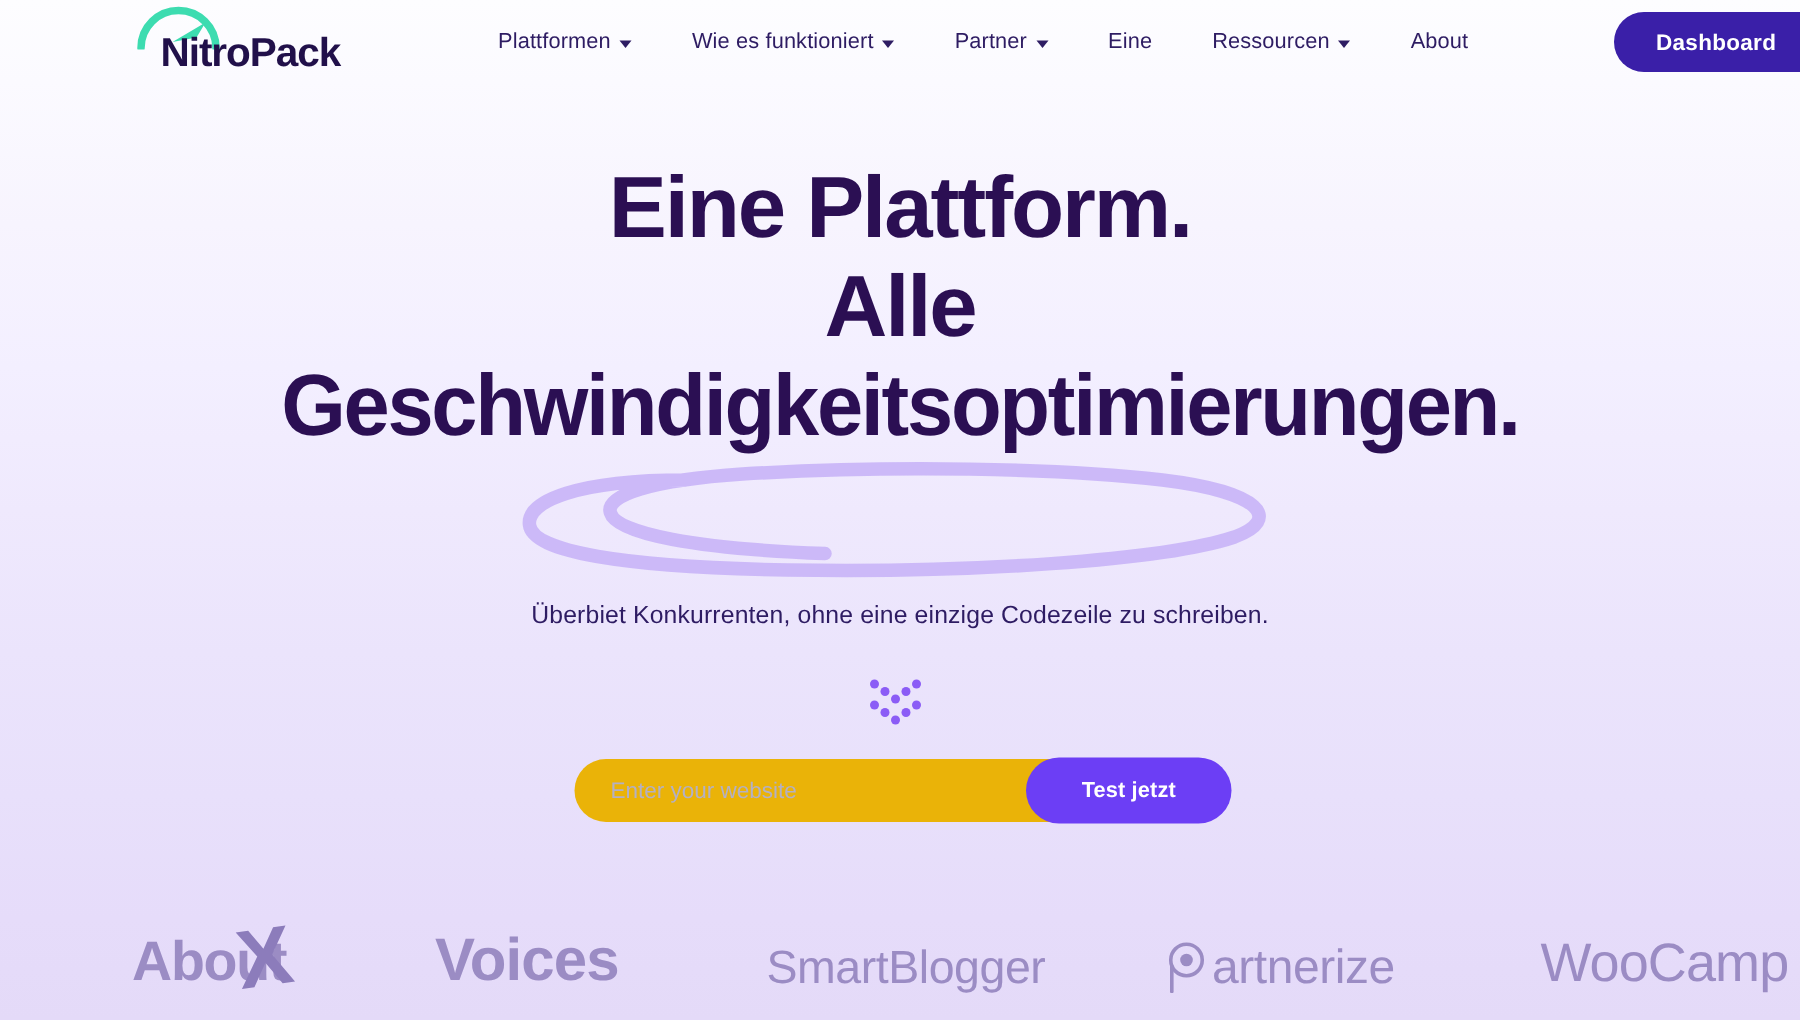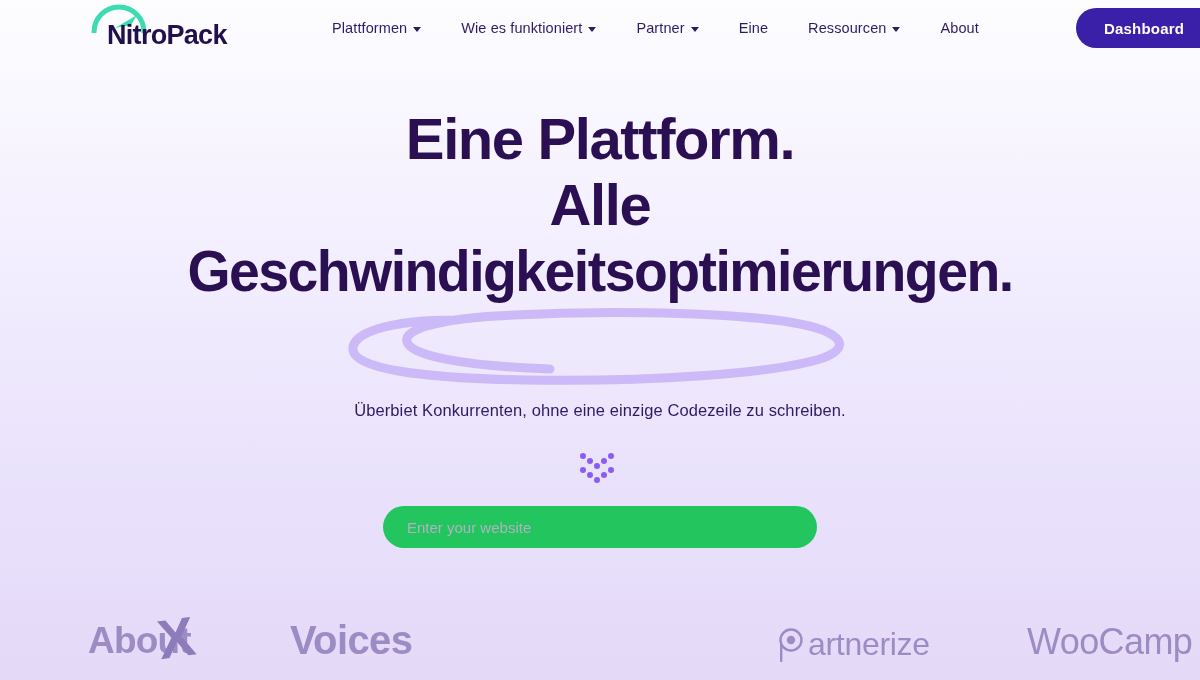--- a/index.html
+++ b/index.html
@@ -120,21 +120,21 @@
     margin:30px auto 0;width:48px;height:40px;position:relative;
   }
 
   
   .cta{
     margin:16px auto 0;
     width:434px;height:42px;position:relative;
   }
   .cta-field{
     position:absolute;left:0;top:0;width:434px;height:42px;
-    background:#22c55e;border:none;border-radius:22px;
+    background:#eab308;border:none;border-radius:22px;
     font-family:"Liberation Sans",sans-serif;
     font-size:15px;color:#2e1c63;
     padding:0 24px;outline:none;
   }
   .cta-field::placeholder{color:#b4b0c4;}
   .cta-btn{
     position:absolute;right:-4px;top:-1px;
     width:137px;height:44px;border-radius:22px;
     background:#6c3ef5;color:#fff;border:none;
     font-family:"Liberation Sans",sans-serif;
@@ -247,32 +247,34 @@
         <circle cx="14" cy="25" r="3"></circle>
         <circle cx="21" cy="30" r="3"></circle>
         <circle cx="28" cy="25" r="3"></circle>
         <circle cx="35" cy="20" r="3"></circle>
       </g>
     </svg>
   </div>
 
   <div class="cta">
     <input class="cta-field" type="text" placeholder="Enter your website" style="">
+    <button class="cta-btn">Test jetzt</button>
   </div>
 </div>
 
 <div class="logos">
 
   <div class="brand brand-devrix">
     <span>About</span>
   </div>
   <div class="devrix-x">X</div>
 
   <div class="brand brand-voices">Voices</div>
 
+  <div class="brand brand-smart">SmartBlogger</div>
 
   <svg class="partnerize-p" viewBox="0 0 29 34">
     <circle cx="12" cy="12" r="10.5" fill="none" stroke="#9b8cc4" stroke-width="2.4"></circle>
     <circle cx="12" cy="12" r="4.2" fill="#9b8cc4"></circle>
     <line x1="2.2" y1="16" x2="2.2" y2="33" stroke="#9b8cc4" stroke-width="2.4" stroke-linecap="round"></line>
   </svg>
   <div class="brand brand-partnerize">artnerize</div>
 
   <div class="brand brand-woocamp">WooCamp</div>
 </div>

